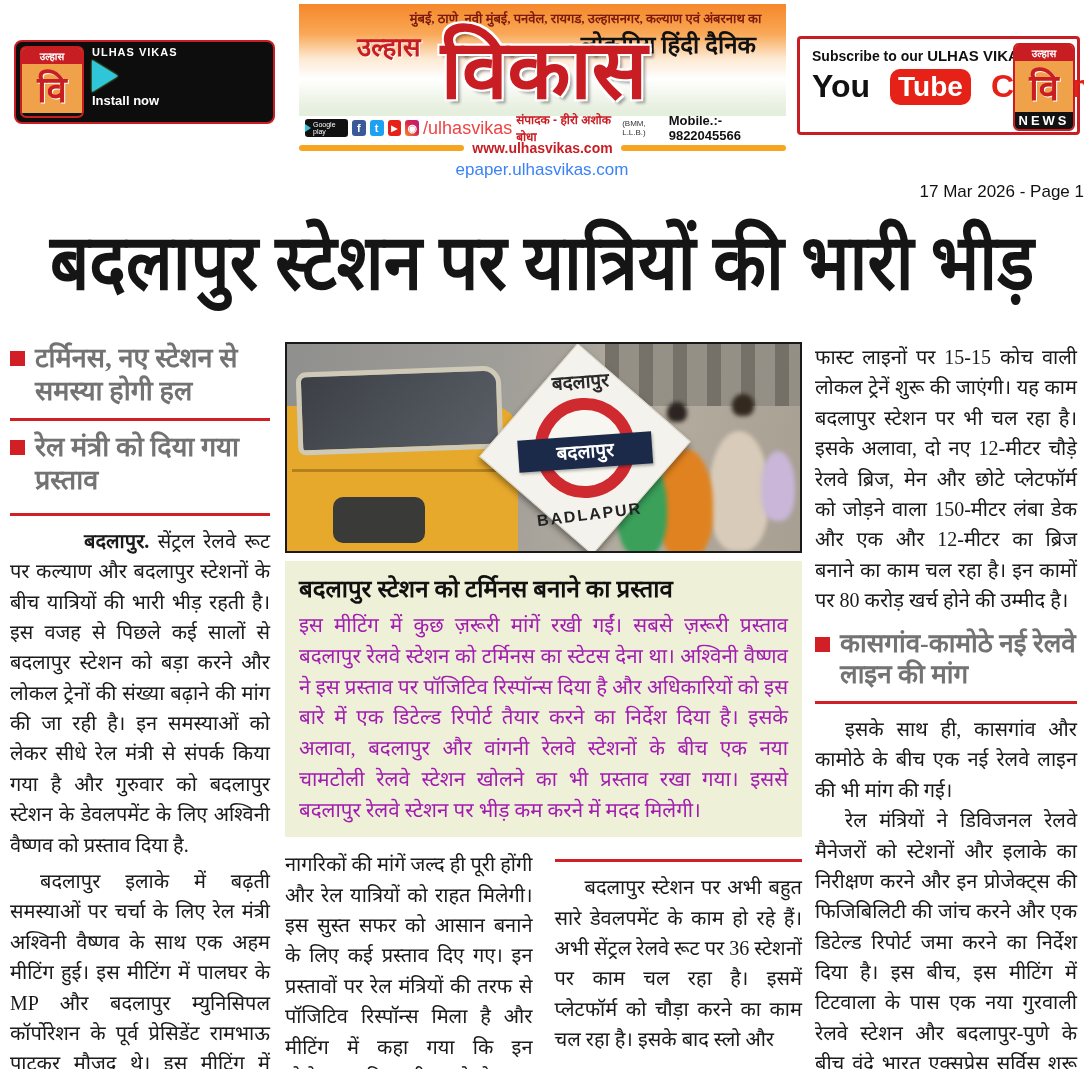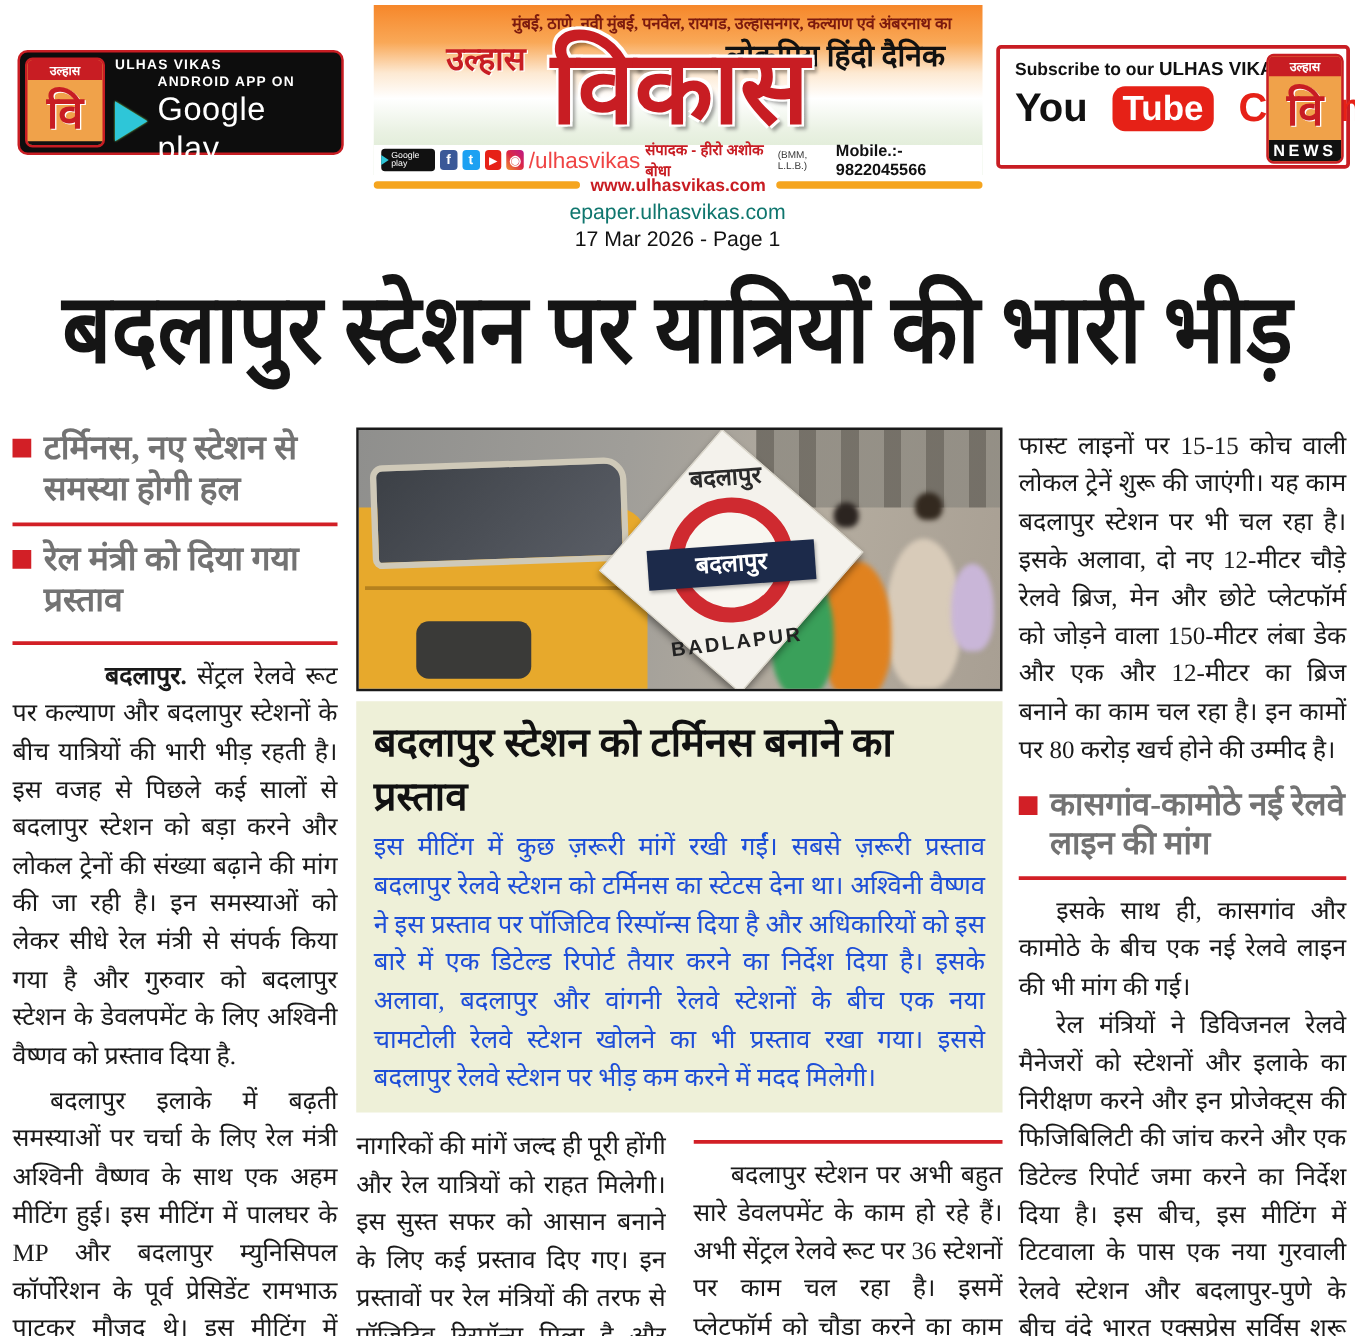--- a/index.html
+++ b/index.html
@@ -45,22 +45,22 @@
   .right-badge { position:absolute; left:797px; top:36px; width:283px; height:99px; background:#fff; border:3px solid #c81d23; border-radius:4px; padding:8px 70px 6px 12px; }
   .rb-line1 { font-family:"Liberation Sans",sans-serif; font-size:14px; font-weight:bold; color:#111; white-space:nowrap; }
   .rb-line1 b { font-size:15px; font-weight:900; }
   .rb-line2 { display:flex; align-items:center; gap:20px; margin-top:4px; font-family:"Liberation Sans",sans-serif; }
   .rb-you { font-size:32px; font-weight:900; color:#111; }
   .rb-tube { background:#e62117; color:#fff; font-size:28px; font-weight:900; padding:2px 8px; border-radius:10px; }
   .rb-channel { font-size:32px; font-weight:900; color:#e62117; }
   .right-badge .uv-logo { position:absolute; right:2px; top:4px; width:62px; height:88px; }
 
   
-  .site-line { position:absolute; top:160px; left:0; width:100%; text-align:center; font-family:"Liberation Sans",sans-serif; font-size:17px; color:#0f766e; }
-  .date-line { position:absolute; top:182px; left:0; width:100%; text-align:center; font-family:"Liberation Sans",sans-serif; font-size:17px; color:#111; }
+  .site-line { position:absolute; top:160px; left:0; width:100%; text-align:center; font-family:"Liberation Sans",sans-serif; font-size:17px; color:#3b82f6; }
+  .date-line { position:absolute; top:182px; left:0; width:100%; text-align:right; font-family:"Liberation Sans",sans-serif; font-size:17px; color:#111; }
   .headline { position:absolute; top:212px; left:0; width:100%; text-align:center; font-size:69px; font-weight:900; color:#151515; transform:scaleY(1.12); transform-origin:top; line-height:1.35; }
 
   
   .col { position:absolute; top:342px; }
   .col1 { left:10px; width:260px; }
   .mid  { left:285px; width:517px; }
   .col4 { left:815px; width:262px; }
   .subhead { display:flex; gap:10px; font-size:27px; font-weight:700; color:#737373; line-height:1.22; }
   .bullet { flex:0 0 15px; width:15px; height:15px; background:#d21f26; margin-top:9px; }
   .red-rule { border:none; border-top:3px solid #d21f26; margin:10px 0 10px 0; }
@@ -77,45 +77,41 @@
   .ph-trainline { position:absolute; left:1%; bottom:38%; width:42%; height:3px; background:#b5811e; }
   .crowdblob { position:absolute; border-radius:50% 50% 40% 40%; filter:blur(2px); }
   .sign { position:absolute; left:195px; top:2px; width:206px; height:206px; transform:rotate(-4deg); }
   .sign-diamond { position:absolute; left:28px; top:28px; width:150px; height:150px; background:#f4f2ec; transform:rotate(45deg); box-shadow:2px 3px 6px rgba(0,0,0,.4); border:1px solid #d8d4c8; }
   .sign-top { position:absolute; top:22px; left:0; width:100%; text-align:center; font-size:19px; font-weight:700; color:#2a2a2a; }
   .sign-ring { position:absolute; left:53px; top:52px; width:100px; height:100px; border:12px solid #cf2a30; border-radius:50%; background:#f8f6f0; }
   .sign-band { position:absolute; left:36px; top:90px; width:134px; height:32px; background:#1c2a4a; color:#fff; font-size:19px; font-weight:700; text-align:center; line-height:32px; box-shadow:1px 2px 3px rgba(0,0,0,.3); }
   .sign-bottom { position:absolute; top:160px; left:0; width:100%; text-align:center; font-family:"Liberation Sans",sans-serif; font-size:16px; font-weight:700; letter-spacing:2px; color:#222; transform:rotate(-3deg); }
 
   .hbox { margin-top:8px; background:#eef0d8; padding:10px 14px 12px 14px; }
-  .hbox-head { font-size:32px; font-weight:800; color:#111; margin-bottom:6px; }
-  .hbox-body { font-size:20.5px; line-height:1.5; text-align:justify; color:#1d4ed8; }
+  .hbox-head { font-size:24px; font-weight:800; color:#111; margin-bottom:6px; }
+  .hbox-body { font-size:20.5px; line-height:1.5; text-align:justify; color:#a21caf; }
 
   .mid-cols { display:flex; gap:22px; margin-top:12px; }
   .mid-cols .mcol { width:248px; }
 </style>
 </head>
 <body>
 
 <div id="page">
 
   <div class="left-badge">
     <div class="uv-logo">
       <div class="band">उल्हास</div>
       <div class="glyph">वि</div>
       <div class="newsbar">NEWS</div>
     </div>
     <div class="lb-right">
       <div class="lb-brand">ULHAS VIKAS</div>
       <div class="lb-row">
         <div class="play-tri"></div>
-        <div>
-          <div class="lb-appon">ANDROID APP ON</div>
-          <div class="lb-gplay">Google play</div>
-        </div>
       </div>
       <div class="lb-install">Install now</div>
     </div>
   </div>
 
   <div class="masthead">
     <div class="mh-coverage">मुंबई, ठाणे, नवी मुंबई, पनवेल, रायगड, उल्हासनगर, कल्याण एवं अंबरनाथ का</div>
     <div class="mh-tagline">लोकप्रिय हिंदी दैनिक</div>
     <div class="mh-small">उल्हास</div>
     <div class="mh-big">विकास</div>

